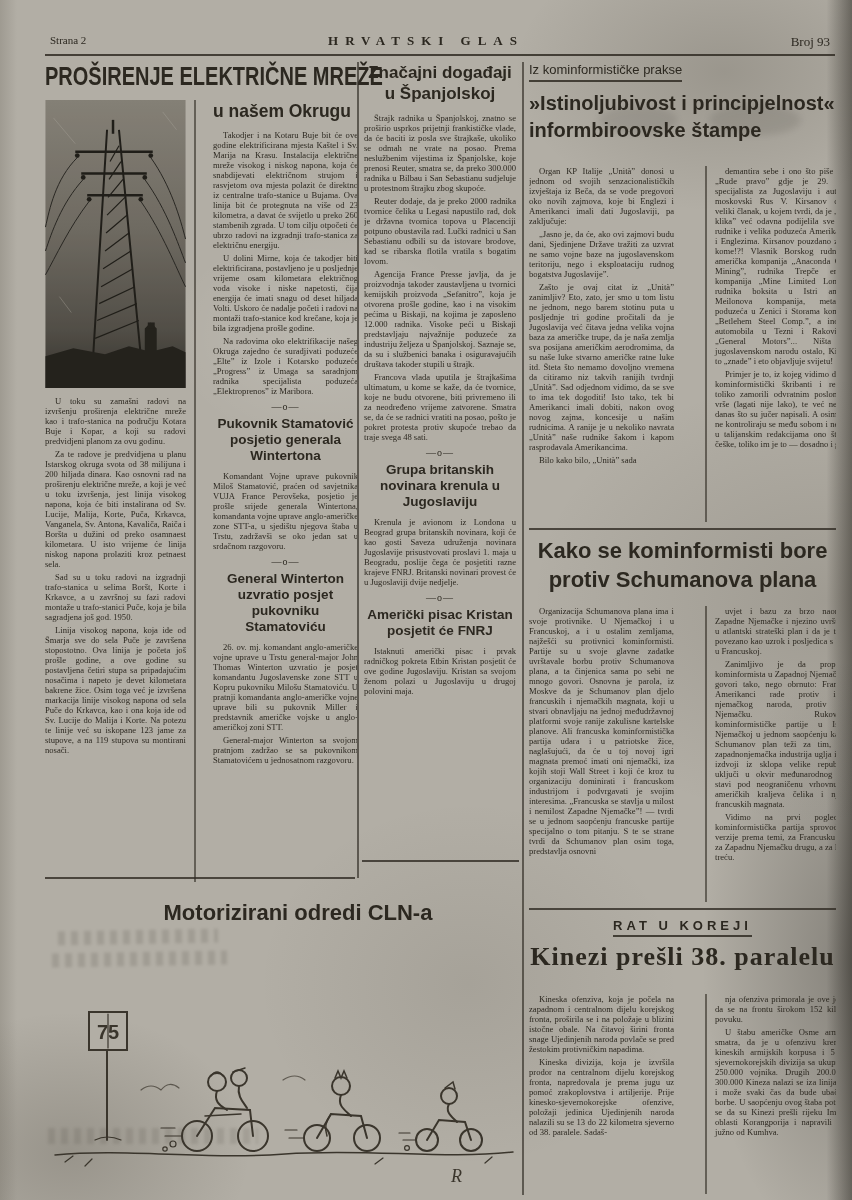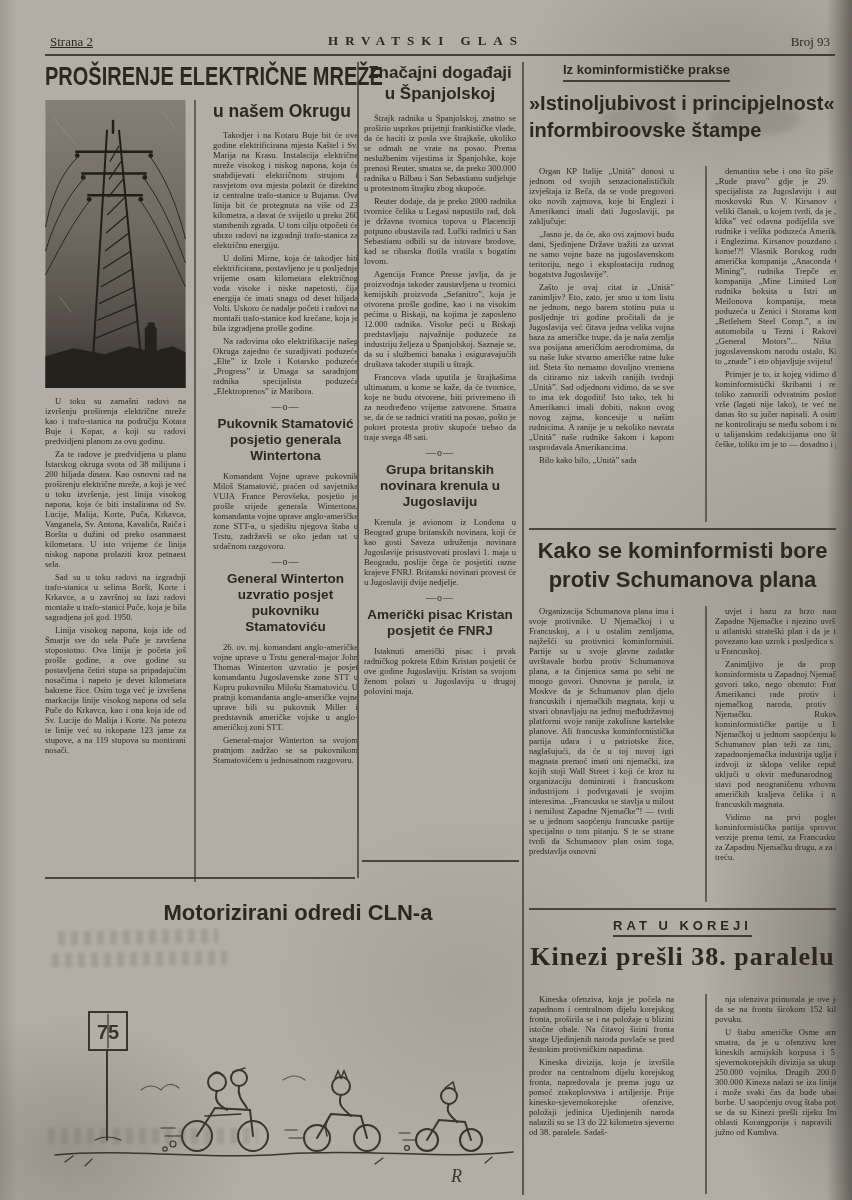--- a/index.html
+++ b/index.html
@@ -9,21 +9,21 @@
     background-image:
       radial-gradient(ellipse 300px 200px at 85% 6%, rgba(60,55,45,.20), transparent 70%),
       radial-gradient(ellipse 420px 320px at 97% 50%, rgba(60,55,45,.16), transparent 70%),
       radial-gradient(ellipse 260px 200px at 8% 96%, rgba(60,55,45,.22), transparent 70%),
       radial-gradient(ellipse 300px 260px at 55% 82%, rgba(60,55,45,.10), transparent 70%),
       radial-gradient(ellipse 220px 160px at 38% 28%, rgba(255,255,248,.14), transparent 70%),
       radial-gradient(ellipse 200px 400px at 100% 80%, rgba(30,28,24,.30), transparent 75%),
       linear-gradient(90deg, rgba(90,85,75,.22) 0, rgba(90,85,75,0) 2%, rgba(90,85,75,0) 97%, rgba(35,32,27,.5) 100%);
   }
   
-  .page-label{position:absolute;top:34px;left:50px;font-size:13px;text-decoration:underline;}
+  .page-label{position:absolute;top:34px;left:50px;font-size:11px;}
   .masthead{position:absolute;top:33px;left:0;width:100%;text-align:center;
     font-weight:bold;font-size:13px;letter-spacing:7px;}
   .issue-label{position:absolute;top:34px;right:22px;font-size:13px;}
   .header-rule{position:absolute;top:54px;left:45px;width:790px;height:2px;background:rgba(48,43,35,.85);}
   
   .vrule{position:absolute;width:2px;background:rgba(48,43,35,.65);}
   .hrule{height:2px;background:rgba(48,43,35,.8);}
   
   .bt p{font-size:8.6px;line-height:10px;text-align:justify;text-indent:10px;margin:0 0 3px 0;}
   .div-o{text-align:center;font-size:10px;letter-spacing:1px;margin:5px 0 4px 0;color:#2c2820;}
@@ -38,22 +38,22 @@
   .colB{width:145px;flex:none;margin-left:8px;padding-left:17px;border-left:2px solid rgba(48,43,35,.6);}
   .photo{width:141px;height:288px;margin:0 0 8px 0;display:block;}
   .h-okrug{font-family:"Liberation Sans",sans-serif;font-weight:bold;font-size:19px;line-height:21px;
     margin:0 0 9px 0;white-space:nowrap;transform:scaleX(.92);transform-origin:0 50%;}
   
   .mid-col{position:absolute;top:62px;left:364px;width:152px;height:800px;overflow:hidden;}
   .h-spain{font-family:"Liberation Sans",sans-serif;font-weight:bold;font-size:17px;line-height:21px;
     text-align:center;margin:0 0 9px 0;}
   
   .right-block{position:absolute;top:62px;left:529px;width:307px;height:1133px;}
-  .kicker{position:absolute;top:0;left:0;font-family:"Liberation Sans",sans-serif;font-weight:bold;
-    font-size:13px;border-bottom:2px solid rgba(48,43,35,.85);padding-bottom:3px;margin-left:34px;}
+  .kicker{position:absolute;top:0;left:0;font-family:"Liberation Sans",sans-serif;font-weight:normal;
+    font-size:13px;border-bottom:2px solid rgba(48,43,35,.85);padding-bottom:3px;}
   .h-komin{position:absolute;top:28px;left:0;width:100%;text-align:left;
     font-family:"Liberation Sans",sans-serif;font-weight:bold;font-size:20px;line-height:27px;margin:0;}
   .cols{display:flex;position:absolute;left:0;width:307px;overflow:hidden;gap:24px;}
   .cols .c{width:145px;flex:none;}
   .cols .c + .c{margin-left:7px;padding-left:8px;border-left:2px solid rgba(48,43,35,.6);}
   .komin-cols{top:104px;height:356px;}
   .rule-schuman{position:absolute;top:466px;left:0;width:307px;}
   .h-schuman{position:absolute;top:474px;left:0;width:100%;text-align:center;
     font-family:"Liberation Sans",sans-serif;font-weight:bold;font-size:22px;line-height:29px;margin:0;}
   .schuman-cols{top:544px;height:296px;justify-content:space-between;}

